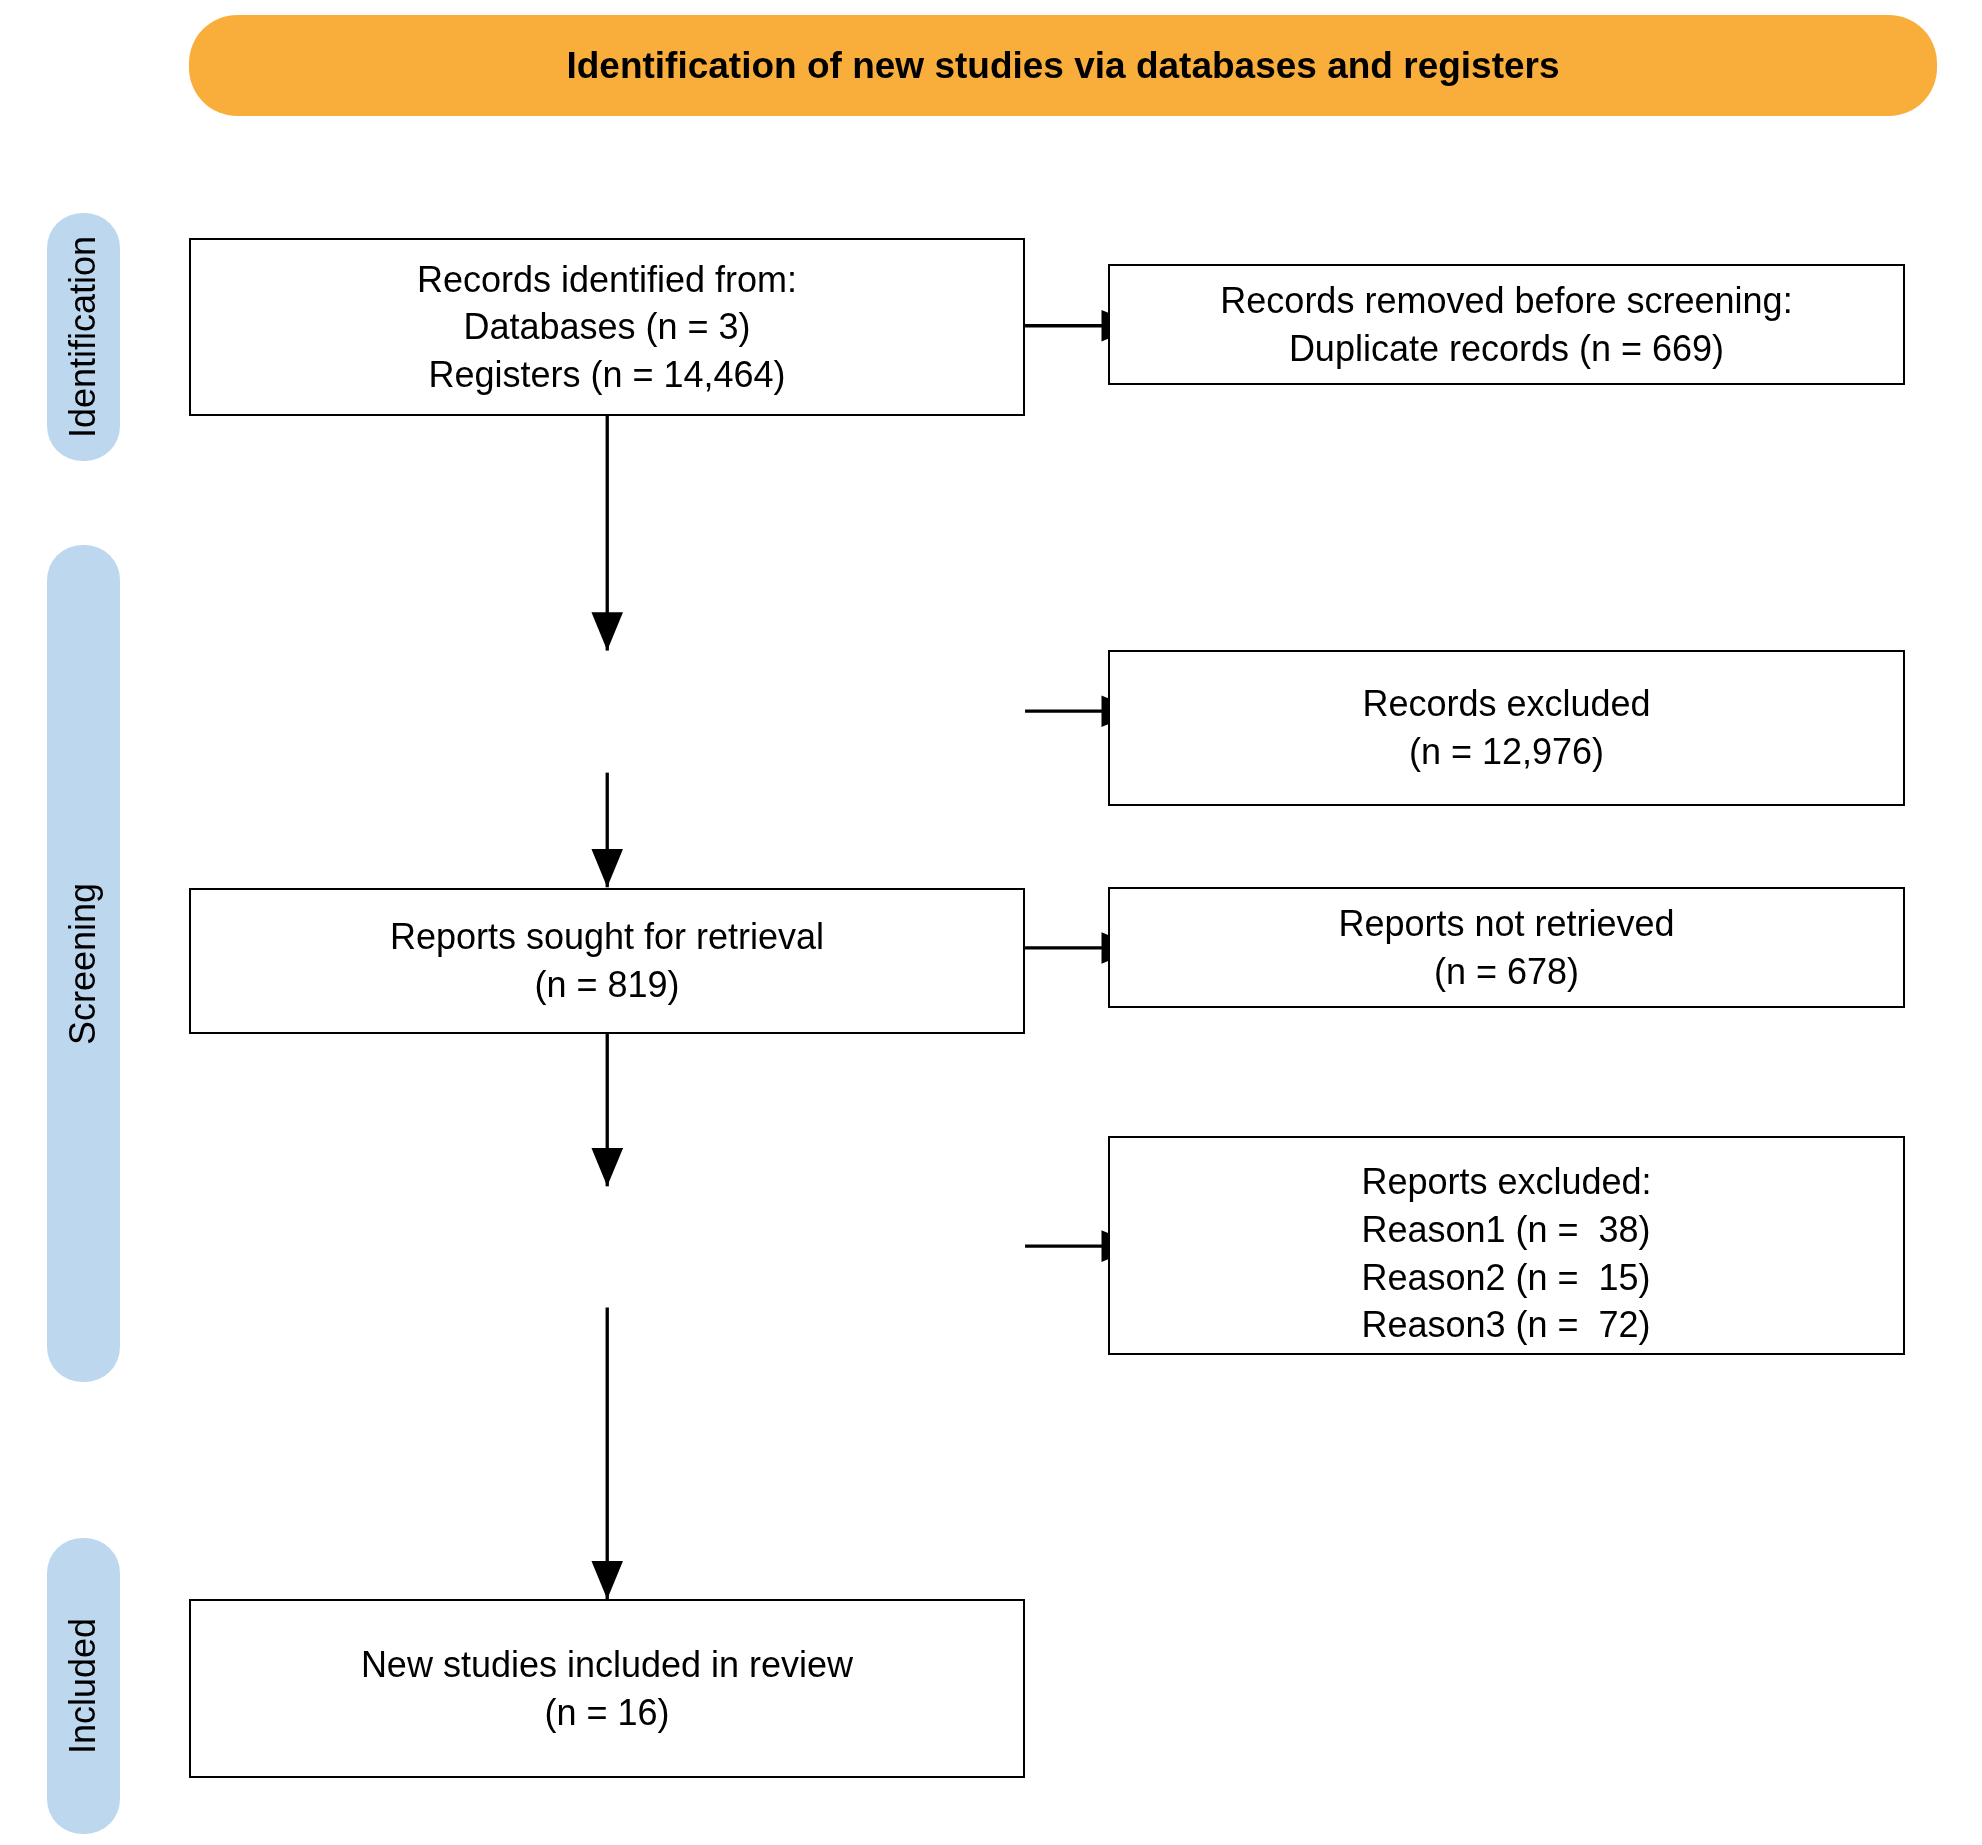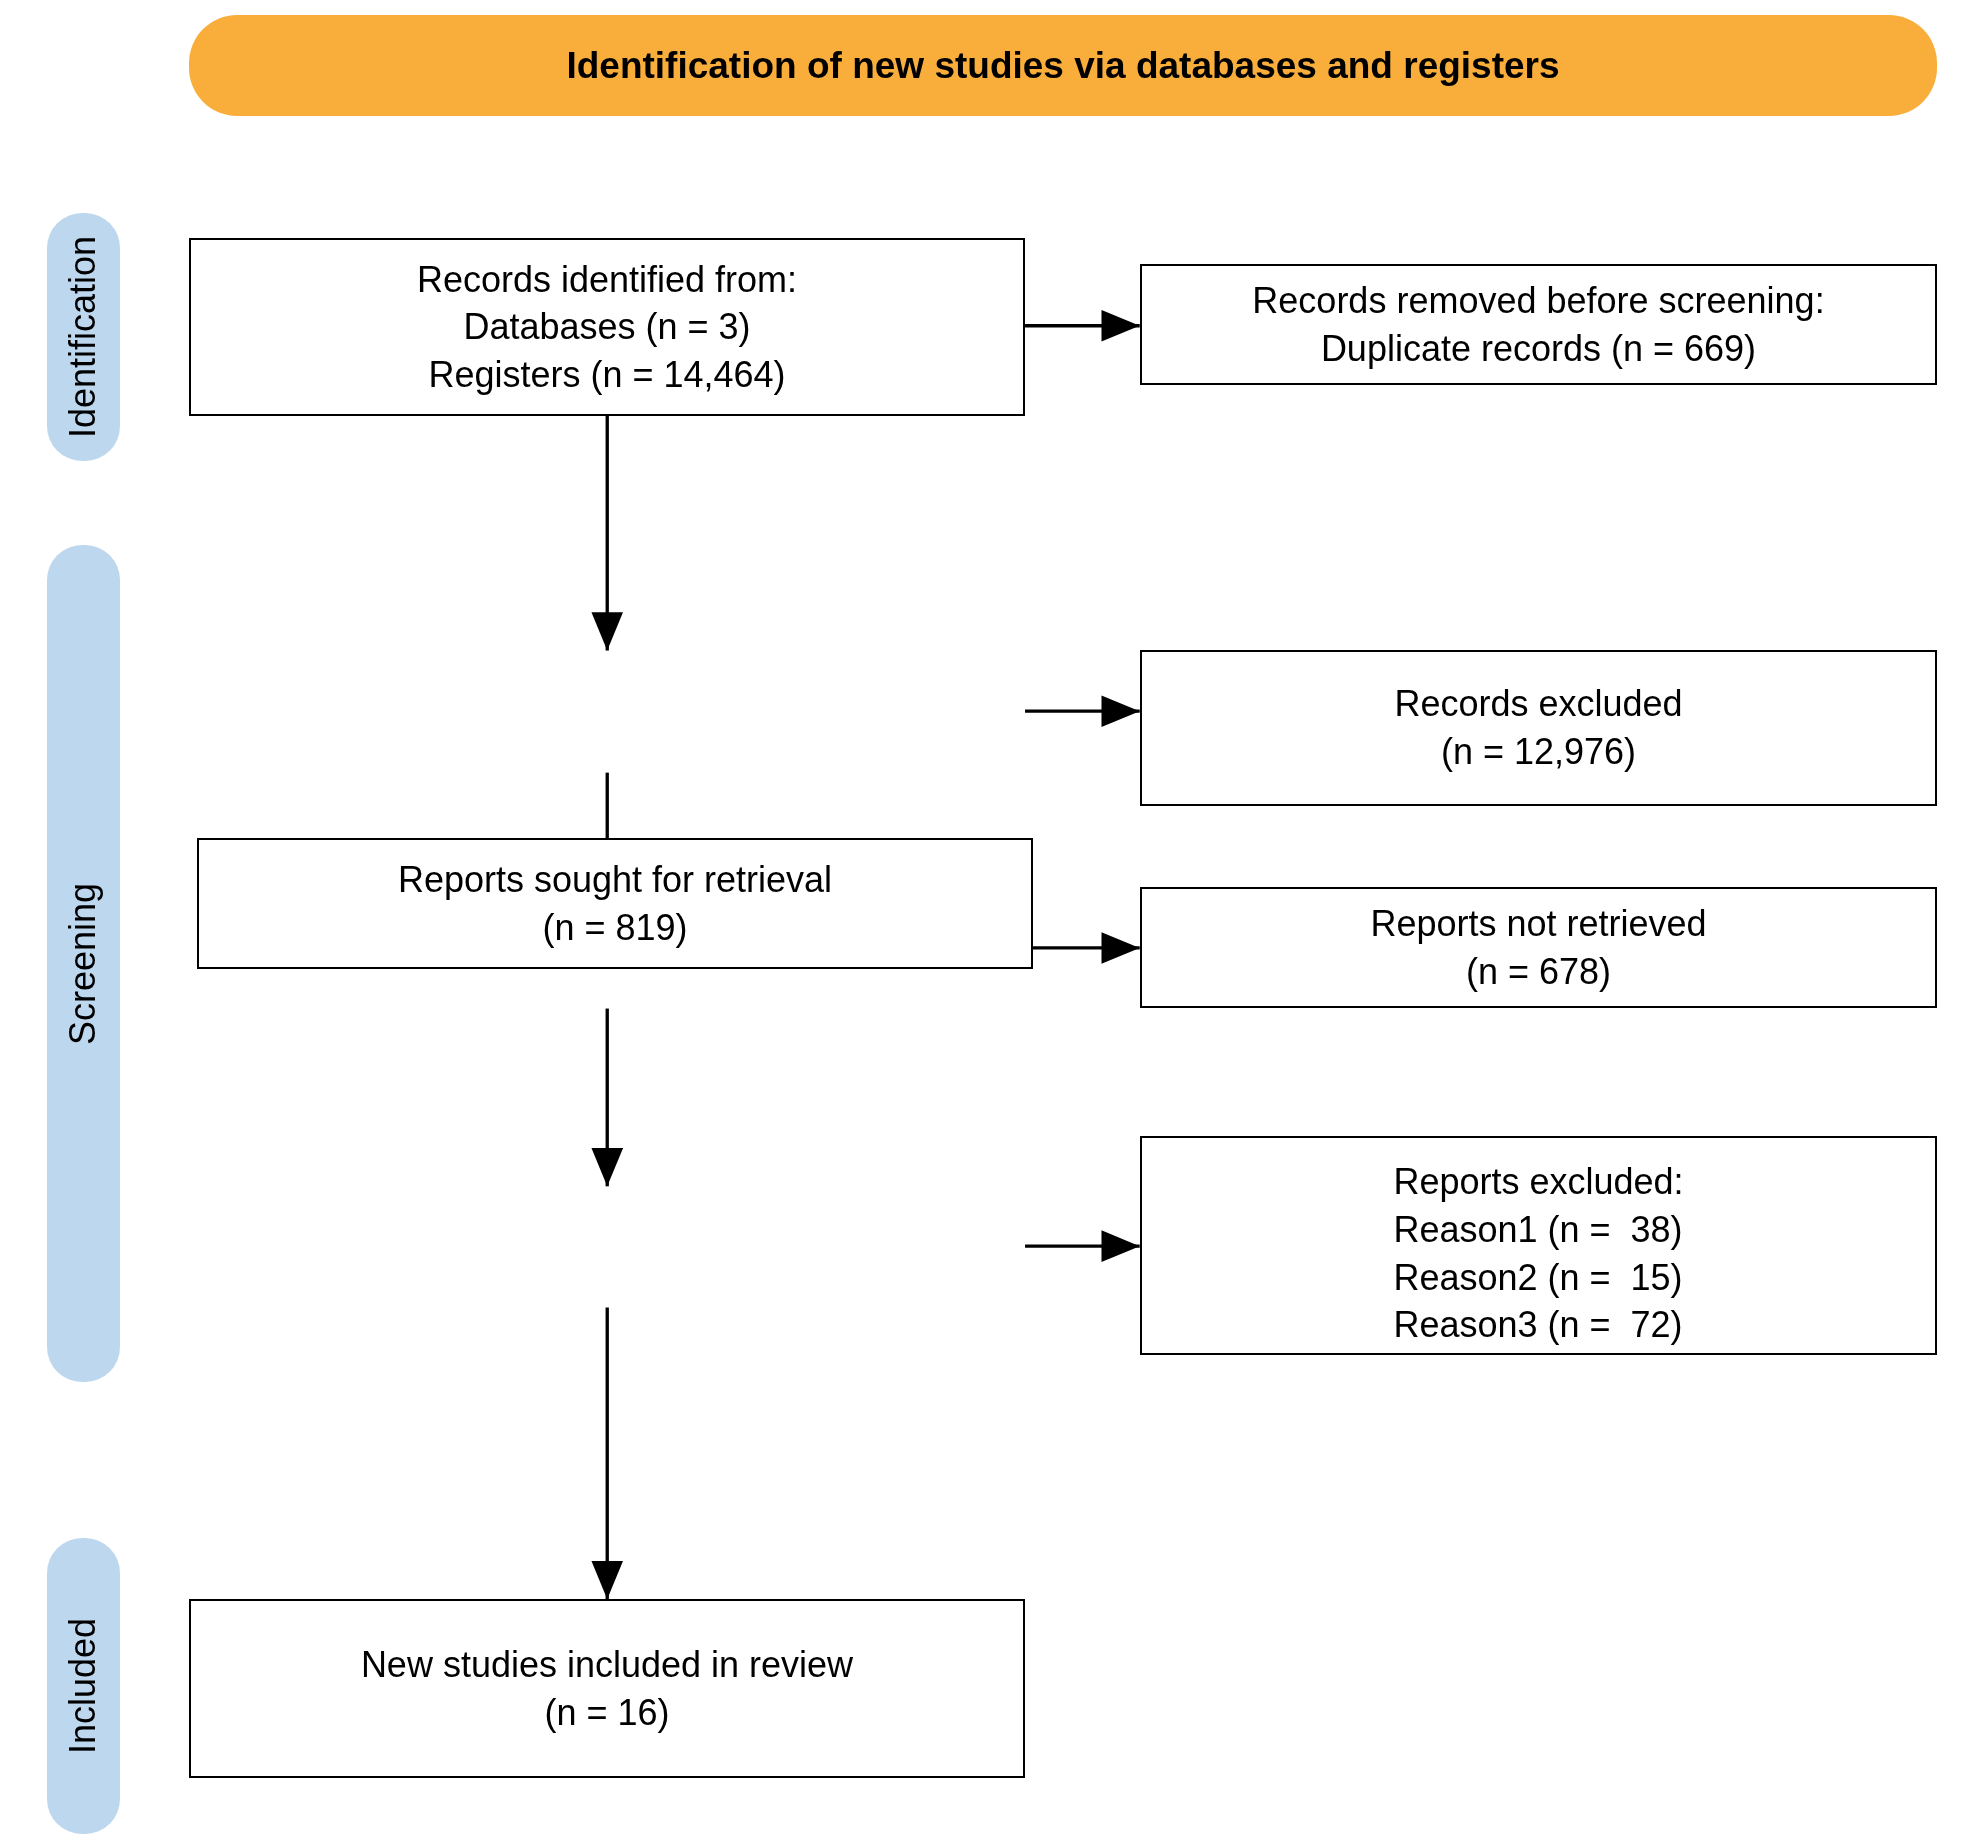--- a/index.html
+++ b/index.html
@@ -72,26 +72,26 @@
     justify-content: center;
   }
   .box-text {
     white-space: pre-wrap;
     text-align: center;
     font-size: 36px;
     line-height: 1.32;
   }
   .box-text.align-left { text-align: left; margin-top: 16px; }
   .col-left  { left: 189px;  width: 836px; }
-  .col-right { left: 1140px; width: 797px; }
+  .col-right { left: 1108px; width: 797px; }
   #box-records-identified    { top: 238px;  height: 178px; }
   #box-records-removed       { top: 264px;  height: 121px; }
   #box-records-screened      { top: 650px;  height: 122px; }
   #box-records-excluded      { top: 650px;  height: 156px; }
-  #box-reports-sought        { top: 838px; height: 131px; margin-left: 8px; }
+  #box-reports-sought        { top: 888px; height: 146px; }
   #box-reports-not-retrieved { top: 887px; height: 121px; }
   #box-reports-assessed      { top: 1186px; height: 121px; }
   #box-reports-excluded      { top: 1136px; height: 219px; }
   #box-new-studies           { top: 1599px; height: 179px; }
 </style>
 </head>
 <body>
 
 <div class="canvas">
 

